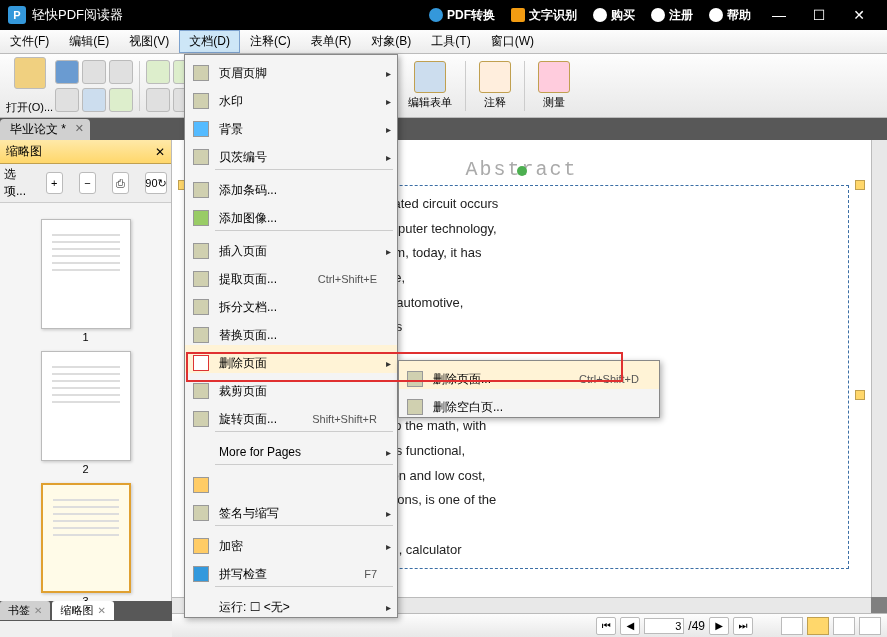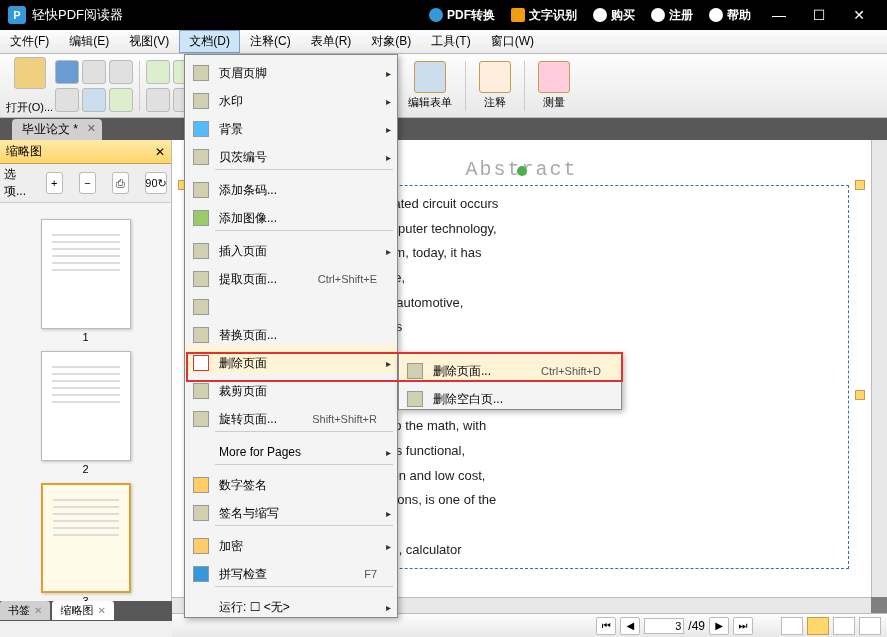--- a/index.html
+++ b/index.html
@@ -24,21 +24,21 @@
 .toolbar .sep { width: 1px; height: 50px; background: #ccc; margin: 0 4px; }
 .toolbar .tbIcon { width: 24px; height: 24px; background: #e0e0e0; border: 1px solid #bbb; border-radius: 3px; cursor: pointer; display: inline-flex; align-items: center; justify-content: center; }
 .toolbar .tbCol { display: flex; flex-direction: column; align-items: center; gap: 11px; }
 .toolbar .bigbtn { display: flex; flex-direction: column; align-items: center; padding: 4px 6px; cursor: pointer; border: 1px solid transparent; border-radius: 3px; }
 .toolbar .bigbtn.active { background: #fff3d6; border-color: #e0c36e; }
 .toolbar .bigbtn .bigico { width: 32px; height: 32px; background: #f0d080; border: 1px solid #c0a050; border-radius: 3px; }
 .toolbar .bigbtn .lbl { font-size: 11px; margin-top: 2px; }
 .toolbar .round { width: 26px; height: 26px; border-radius: 50%; border: 2px solid #3b6ea5; display: inline-flex; align-items: center; justify-content: center; cursor: pointer; color: #3b6ea5; font-weight: bold; }
 
 
-.tabstrip { height: 22px; background: #585858; display: flex; align-items: flex-end; padding-left: 12px; }
+.tabstrip { height: 22px; background: #585858; display: flex; align-items: flex-end; padding-left: 0; }
 .tabstrip .tab { background: #d0d0d0; border-radius: 4px 4px 0 0; padding: 2px 24px 2px 10px; font-size: 12px; position: relative; cursor: pointer; }
 .tabstrip .tab .x { position: absolute; right: 6px; top: 3px; font-size: 11px; color: #666; cursor: pointer; }
 
 
 .main { display: flex; height: 473px; }
 .sidepanel { width: 172px; background: #f5f5f5; border-right: 1px solid #bbb; display: flex; flex-direction: column; }
 .sidepanel .hdr { background: linear-gradient(#ffe9a8,#ffd76b); border-bottom: 1px solid #c0a050; padding: 3px 6px; font-size: 12px; display: flex; align-items: center; justify-content: space-between; }
 .sidepanel .opts { background: #eee; border-bottom: 1px solid #ccc; padding: 2px 4px; display: flex; align-items: center; gap: 16px; font-size: 12px; }
 .sidepanel .opts .sm { width: 22px; height: 22px; border: 1px solid #bbb; border-radius: 3px; display: inline-flex; align-items: center; justify-content: center; cursor: pointer; background: #fff; font-size: 11px; }
 .sidepanel .thumbs { flex: 1; overflow: auto; padding: 8px; text-align: center; }
@@ -346,20 +346,21 @@
       <div class="ic">
         <span></span>
       </div>
       <div class="txt">提取页面...</div>
       <div class="sc">Ctrl+Shift+E</div>
     </div>
   <div class="row">
       <div class="ic">
         <span></span>
       </div>
+      <div class="txt">拆分文档...</div>
     </div>
   <div class="row">
       <div class="ic">
         <span></span>
       </div>
       <div class="txt">替换页面...</div>
     </div>
   <div class="row hl">
       <div class="ic">
         <span style="background:#fff;border-color:#d33"></span>
@@ -384,21 +385,20 @@
   <div class="row">
       <div class="ic"></div>
       <div class="txt">More for Pages</div>
       <div class="arr">▸</div>
     </div>
   <div class="divider"></div>
   <div class="row">
       <div class="ic">
         <span style="background:#fc6"></span>
       </div>
-      <div class="txt">数字签名</div>
     </div>
   <div class="row">
       <div class="ic">
         <span></span>
       </div>
       <div class="txt">签名与缩写</div>
       <div class="arr">▸</div>
     </div>
   <div class="divider"></div>
   <div class="row">
@@ -416,21 +416,21 @@
       <div class="sc">F7</div>
     </div>
   <div class="divider"></div>
   <div class="row">
       <div class="ic"></div>
       <div class="txt"><span>运行:</span> ☐ <span>&lt;无&gt;</span></div>
       <div class="arr">▸</div>
     </div>
 </div>
 
-<div class="ddmenu" style="left:398px;top:352px;width:224px">
+<div class="ddmenu" style="left:398px;top:360px;width:262px">
   <div class="row hl">
       <div class="ic">
         <span></span>
       </div>
       <div class="txt">删除页面...</div>
       <div class="sc">Ctrl+Shift+D</div>
     </div>
   <div class="row">
       <div class="ic">
         <span></span>

